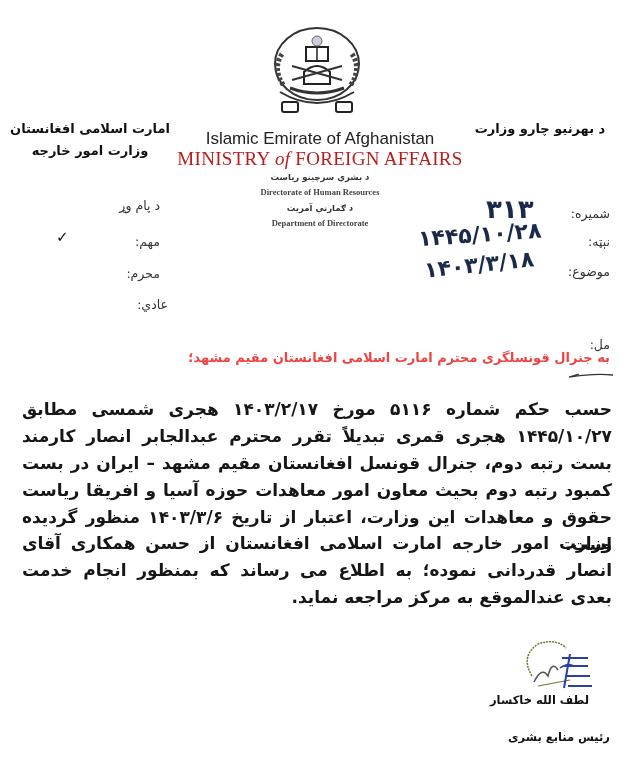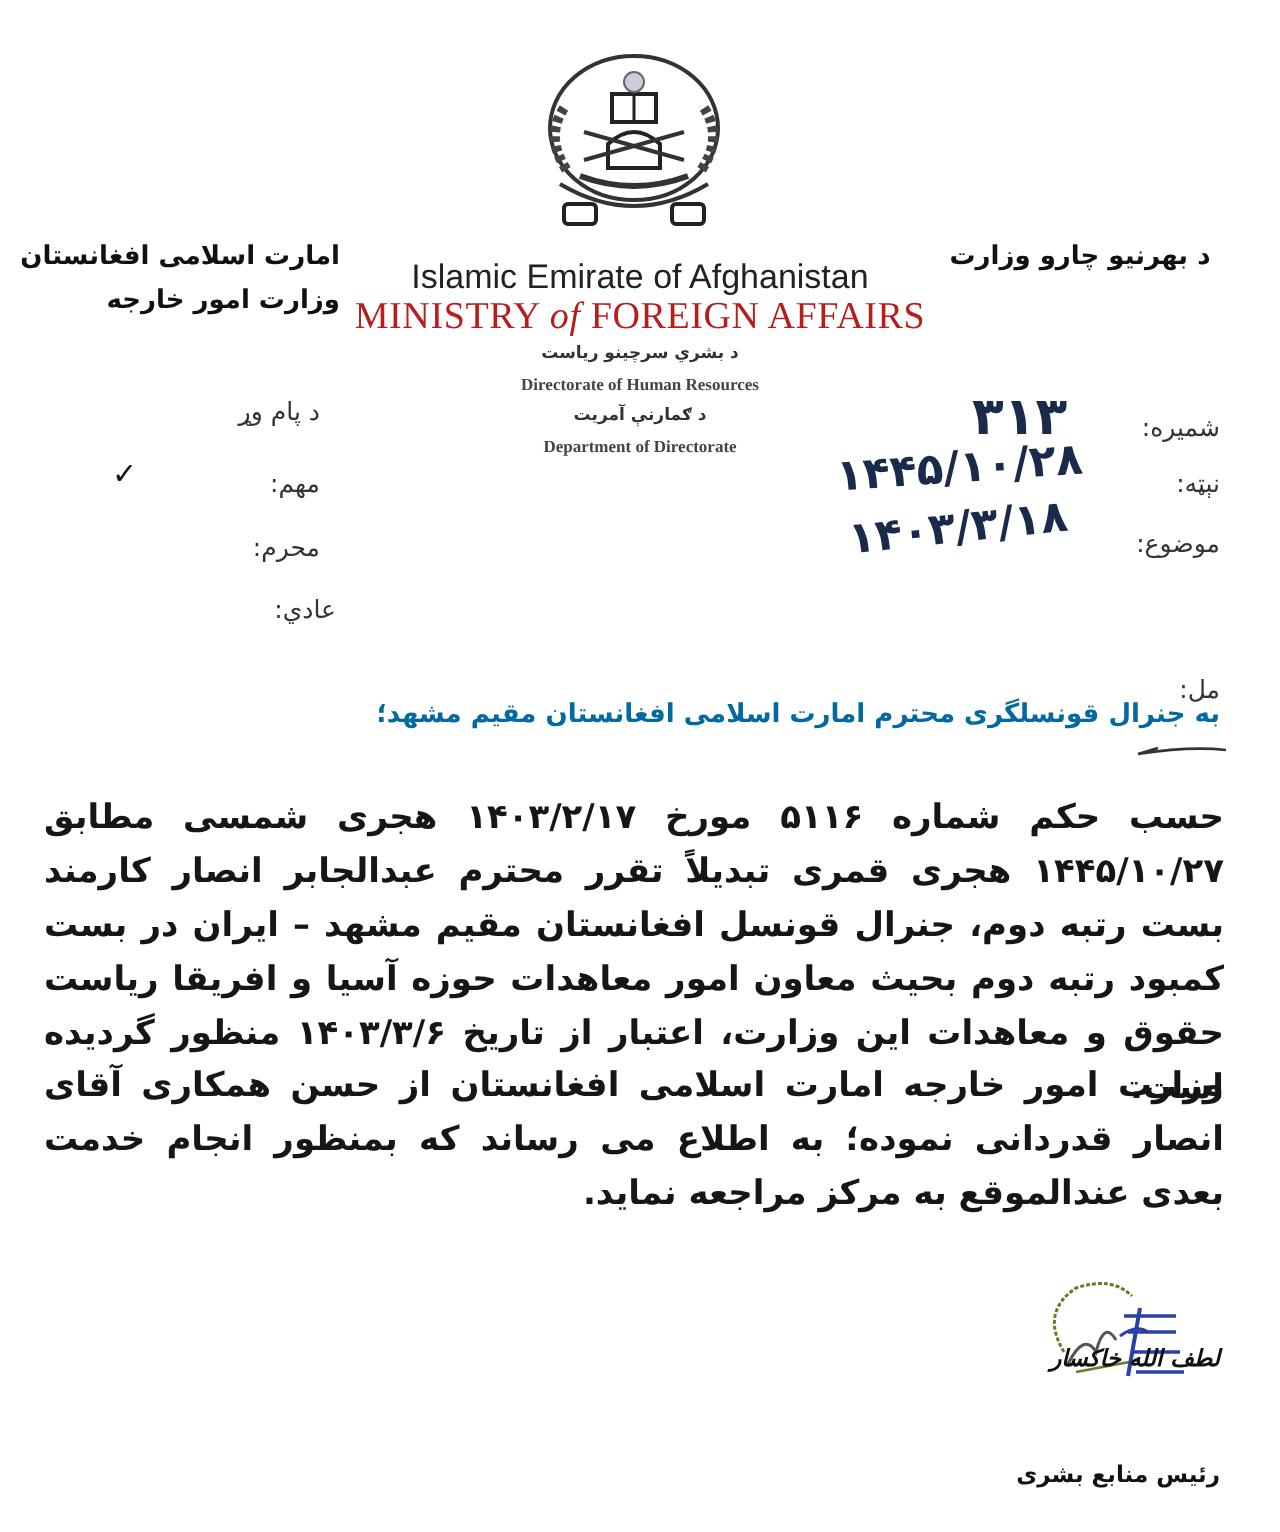--- a/index.html
+++ b/index.html
@@ -10,27 +10,27 @@
     .abs { position: absolute; }
     .rtl { direction: rtl; }
     .emblem { left: 252px; top: 14px; width: 130px; height: 104px; }
     .hdr-en { left: 170px; width: 300px; text-align: center; }
     .en-title { top: 129px; font-family: "Liberation Sans", sans-serif; font-size: 17px; color: #222; }
     .en-ministry { top: 148px; font-family: "Liberation Serif", serif; font-size: 19px; color: #b91c1c; letter-spacing: 0.3px; }
     .en-ministry i { font-style: italic; }
     .ps-sub { font-size: 8.5px; color: #333; font-weight: bold; }
     .en-sub { font-family: "Liberation Serif", serif; font-size: 8.5px; color: #444; font-weight: bold; }
     .side-hdr { font-family: "DejaVu Sans", sans-serif; font-weight: bold; font-size: 13px; text-align: center; line-height: 22px; color: #111; }
-    .left-hdr { left: 10px; top: 118px; width: 160px; text-align: right; }
+    .left-hdr { left: 10px; top: 118px; width: 160px; }
     .right-hdr { left: 460px; top: 118px; width: 160px; }
     .field-label { font-size: 12.5px; color: #333; text-align: right; }
     .hand { font-family: "DejaVu Sans", sans-serif; color: #1a2a4a; font-weight: bold; }
     .para { right: 28px; width: 590px; font-size: 17px; font-weight: bold; line-height: 27px; text-align: justify; color: #161616; }
     .para2 { font-weight: bold; }
-    .addressee { right: 30px; top: 350px; font-size: 13px; font-weight: bold; color: #0369a1; }
+    .addressee { right: 30px; top: 350px; font-size: 13px; font-weight: bold; color: #ef4444; }
     .signature-name { font-size: 11.5px; font-weight: bold; color: #111; }
   </style>
 </head>
 <body>
 
 <div class="abs emblem">
   <svg width="130" height="104" viewBox="0 0 130 104">
     <ellipse cx="65" cy="50" rx="42" ry="36" fill="none" stroke="#333" stroke-width="2"></ellipse>
     <path d="M30 40 Q20 55 32 72" fill="none" stroke="#444" stroke-width="5" stroke-dasharray="3 2"></path>
     <path d="M100 40 Q110 55 98 72" fill="none" stroke="#444" stroke-width="5" stroke-dasharray="3 2"></path>
@@ -88,14 +88,14 @@
 <div class="abs" style="left:512px; top:636px; width:90px; height:62px;">
   <svg width="90" height="62" viewBox="0 0 90 62">
     <path d="M20 40 Q8 20 26 8 Q44 2 54 12" fill="none" stroke="#6b7a2a" stroke-width="1.5" stroke-dasharray="2 1"></path>
     <path d="M22 46 Q30 30 36 40 Q40 24 46 34" fill="none" stroke="#555" stroke-width="1.5"></path>
     <path d="M26 50 L58 44" stroke="#6b7a2a" stroke-width="1.2"></path>
     <path d="M50 22 L76 22 M52 30 L76 30 M54 40 L78 40 M56 50 L80 50" stroke="#2b3fa8" stroke-width="1.8"></path>
     <path d="M58 18 L52 52" stroke="#2b3fa8" stroke-width="2"></path>
     <path d="M48 32 Q56 26 62 30" fill="none" stroke="#2b3fa8" stroke-width="1.5"></path>
   </svg>
 </div>
-<div class="abs signature-name rtl" style="right:30px; top:672px; width:120px; text-align:right;font-style:italic;">لطف الله خاکسار</div>
+<div class="abs signature-name rtl" style="right:30px; top:693px; width:120px; text-align:left;">لطف الله خاکسار</div>
 <div class="abs signature-name rtl" style="right:30px; top:730px; width:120px; text-align:right;">رئیس منابع بشری</div>
 
 </body></html>

